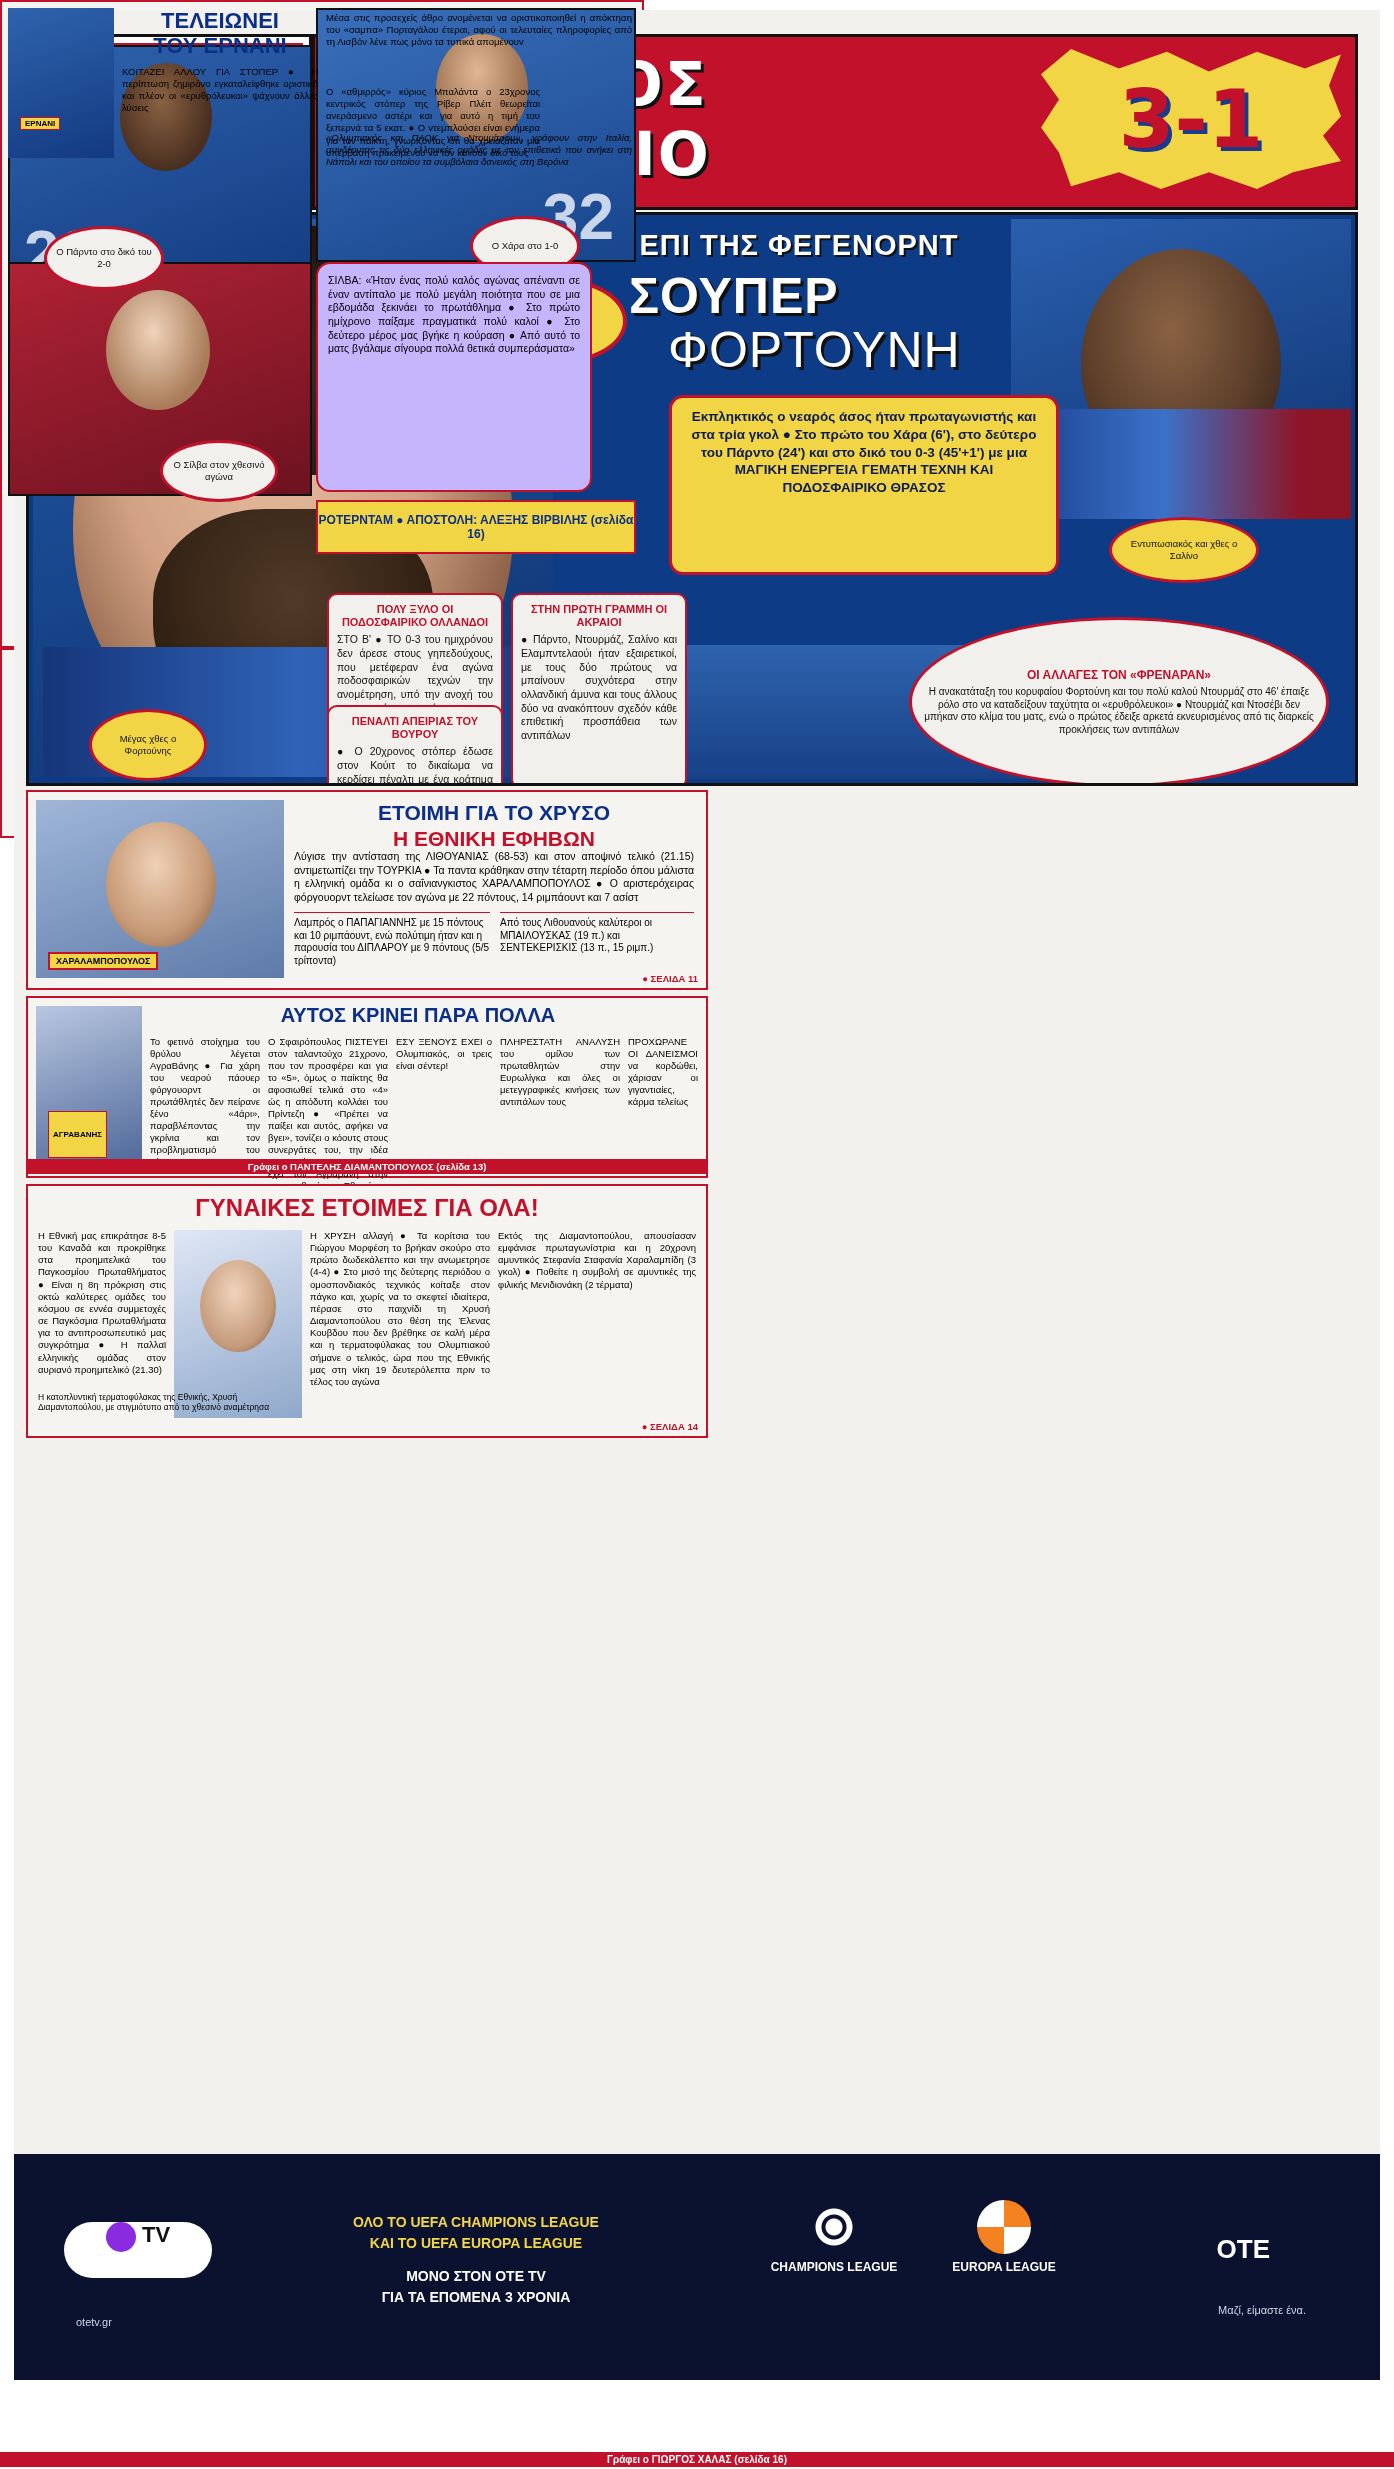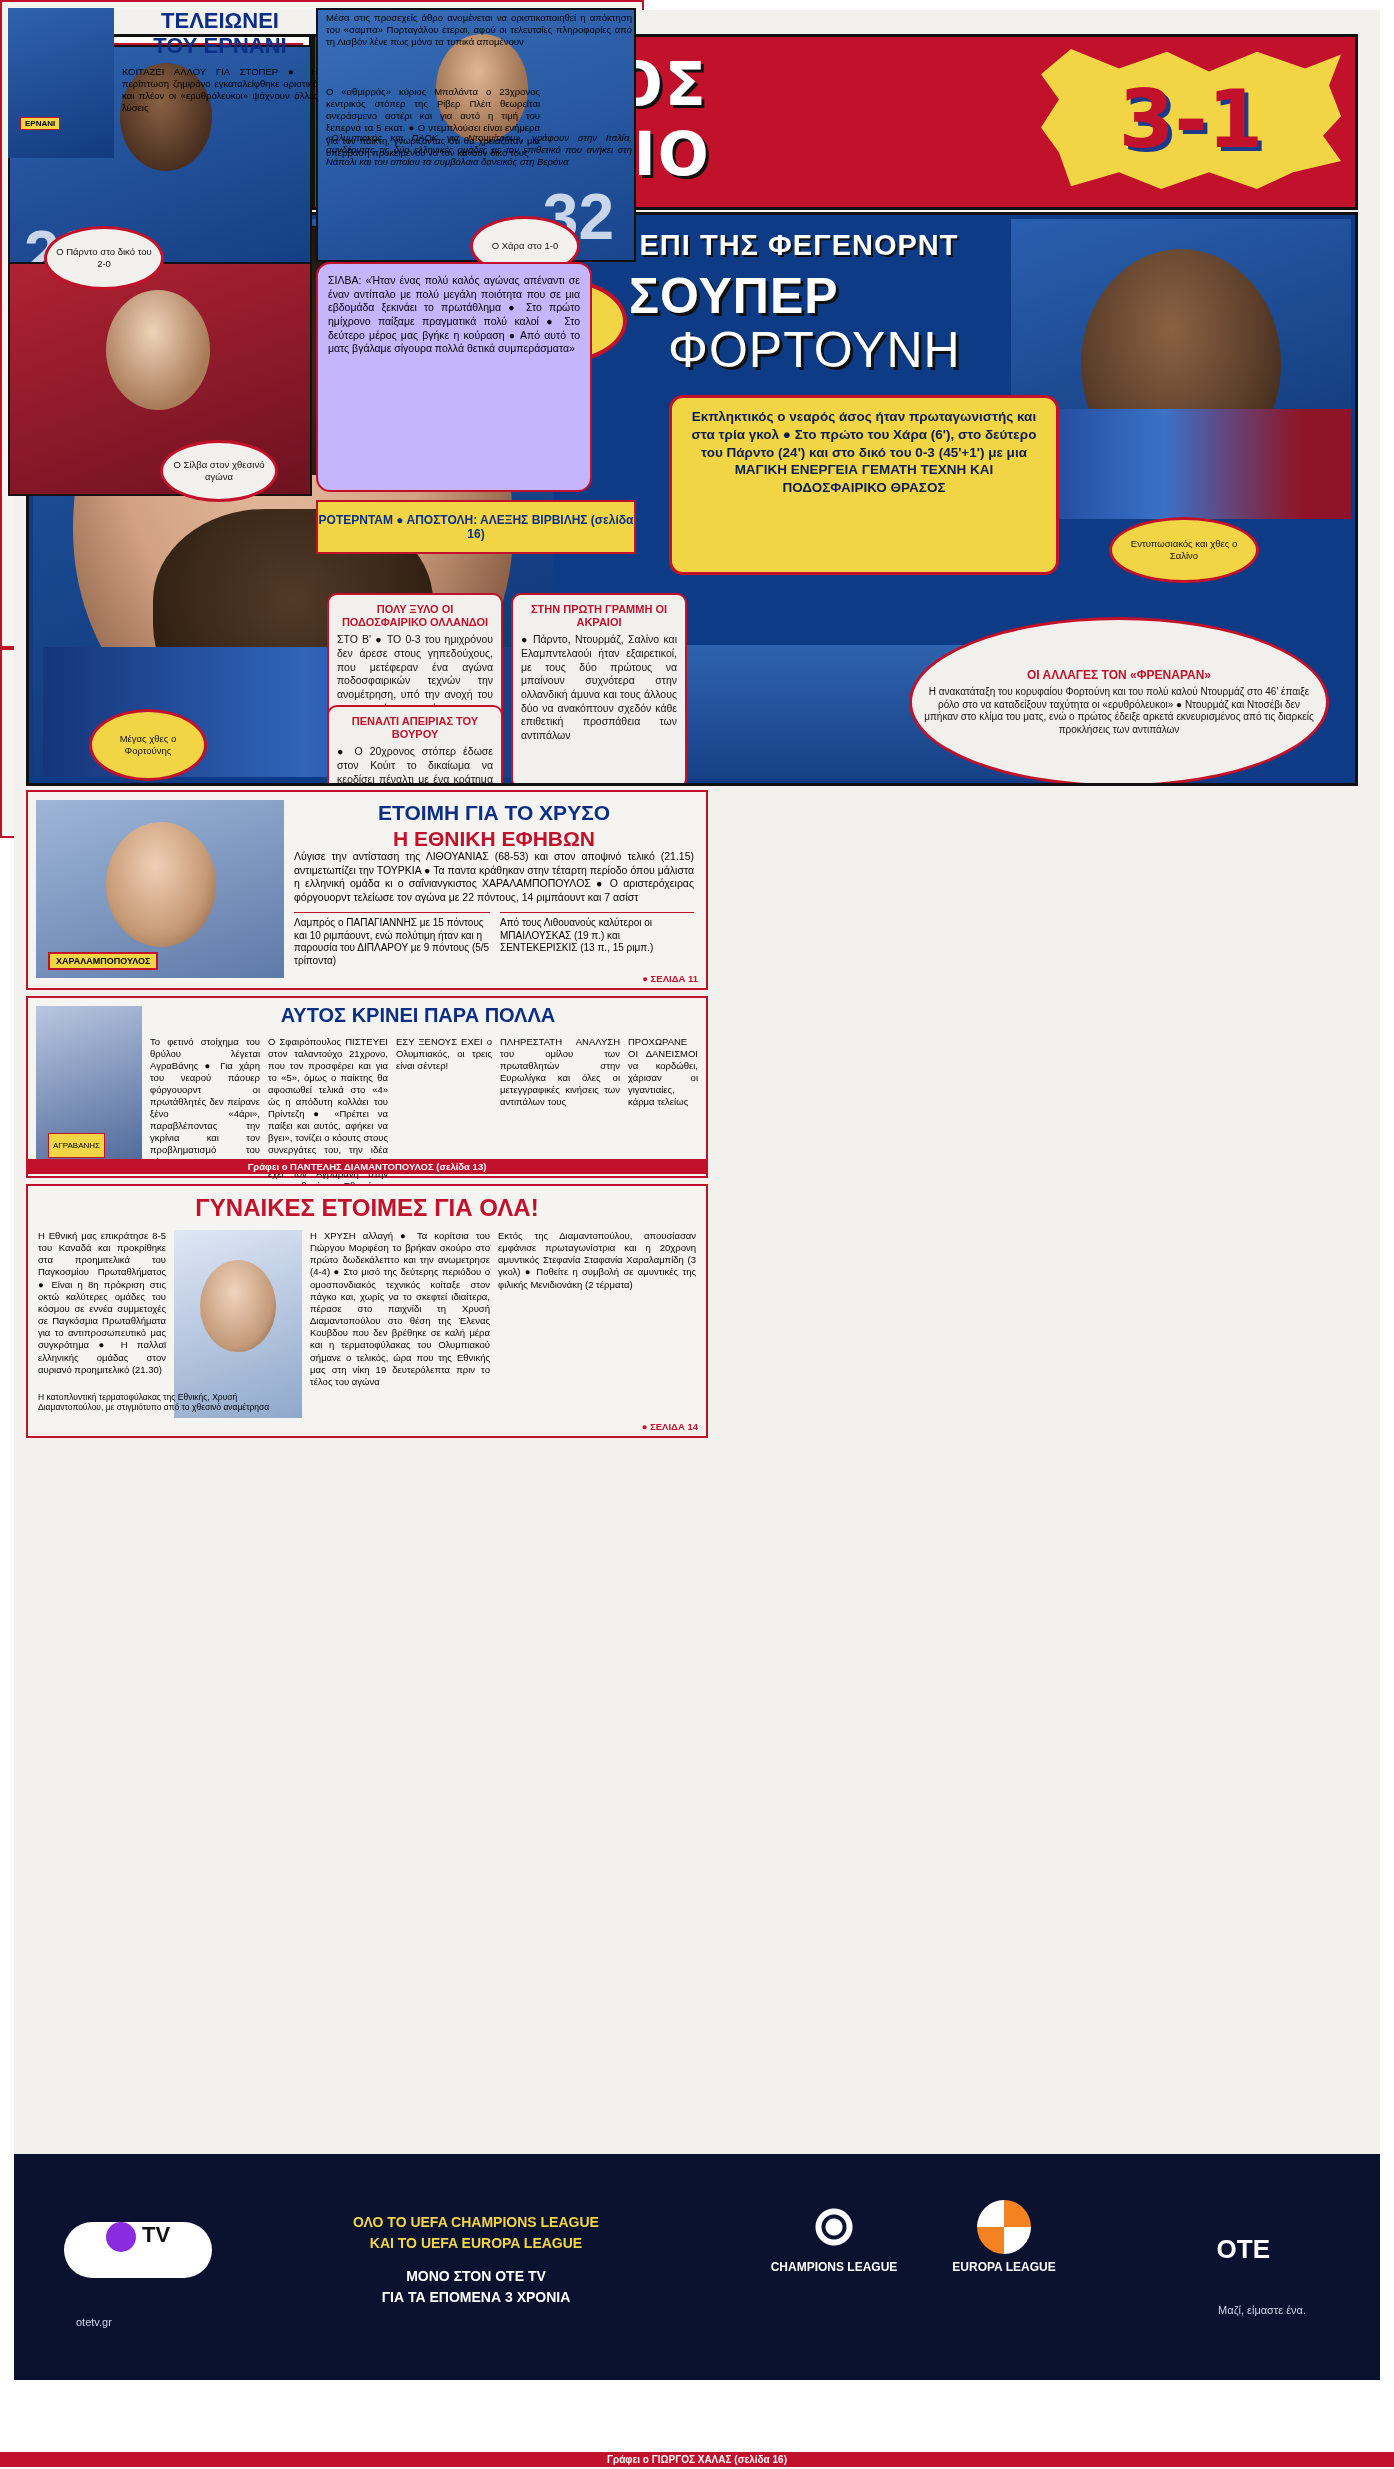--- a/index.html
+++ b/index.html
@@ -73,21 +73,21 @@
   #m-youth .cap{position:absolute;left:12px;bottom:8px;background:#f2d544;border:2px solid #c2112b;font-size:9px;font-weight:bold;padding:2px 6px;}
   #m-youth .txt{position:absolute;left:266px;top:58px;width:400px;font-size:10.5px;line-height:1.3;text-align:justify;}
   #m-youth .sub1{position:absolute;left:266px;top:120px;width:196px;font-size:10px;line-height:1.25;border-top:1px solid #c2112b;padding-top:4px;}
   #m-youth .sub2{position:absolute;left:472px;top:120px;width:194px;font-size:10px;line-height:1.25;border-top:1px solid #c2112b;padding-top:4px;}
   .pagetag{position:absolute;right:8px;bottom:4px;font-size:9.5px;font-weight:bold;color:#c2112b;}
 
   
   #m-krinei{left:26px;top:996px;width:678px;height:178px;}
   #m-krinei .title{position:absolute;left:120px;top:6px;width:540px;text-align:center;color:#0b2f86;font-size:20px;font-weight:bold;}
   #m-krinei .ph{position:absolute;left:8px;top:8px;width:106px;height:162px;background:linear-gradient(160deg,#b8c6e0,#4d6798);}
-  #m-krinei .cap{position:absolute;left:12px;bottom:10px;background:#f2d544;border:1px solid #c2112b;font-size:8px;font-weight:normal;padding:7px 4px;}
+  #m-krinei .cap{position:absolute;left:12px;bottom:10px;background:#f2d544;border:1px solid #c2112b;font-size:8px;font-weight:bold;padding:18px 4px;}
   .kcol{position:absolute;top:38px;font-size:9.5px;line-height:1.26;text-align:justify;}
   #k1{left:122px;width:110px;}
   #k2{left:240px;width:120px;}
   #k3{left:368px;width:96px;}
   #k4{left:472px;width:120px;}
   #k5{left:600px;width:70px;}
   #m-krinei .byline{position:absolute;left:0;right:0;bottom:2px;text-align:center;font-size:9.5px;font-weight:bold;background:#c2112b;color:#fff;padding:2px 0;}
 
   
   #m-gyn{left:26px;top:1184px;width:678px;height:250px;}

